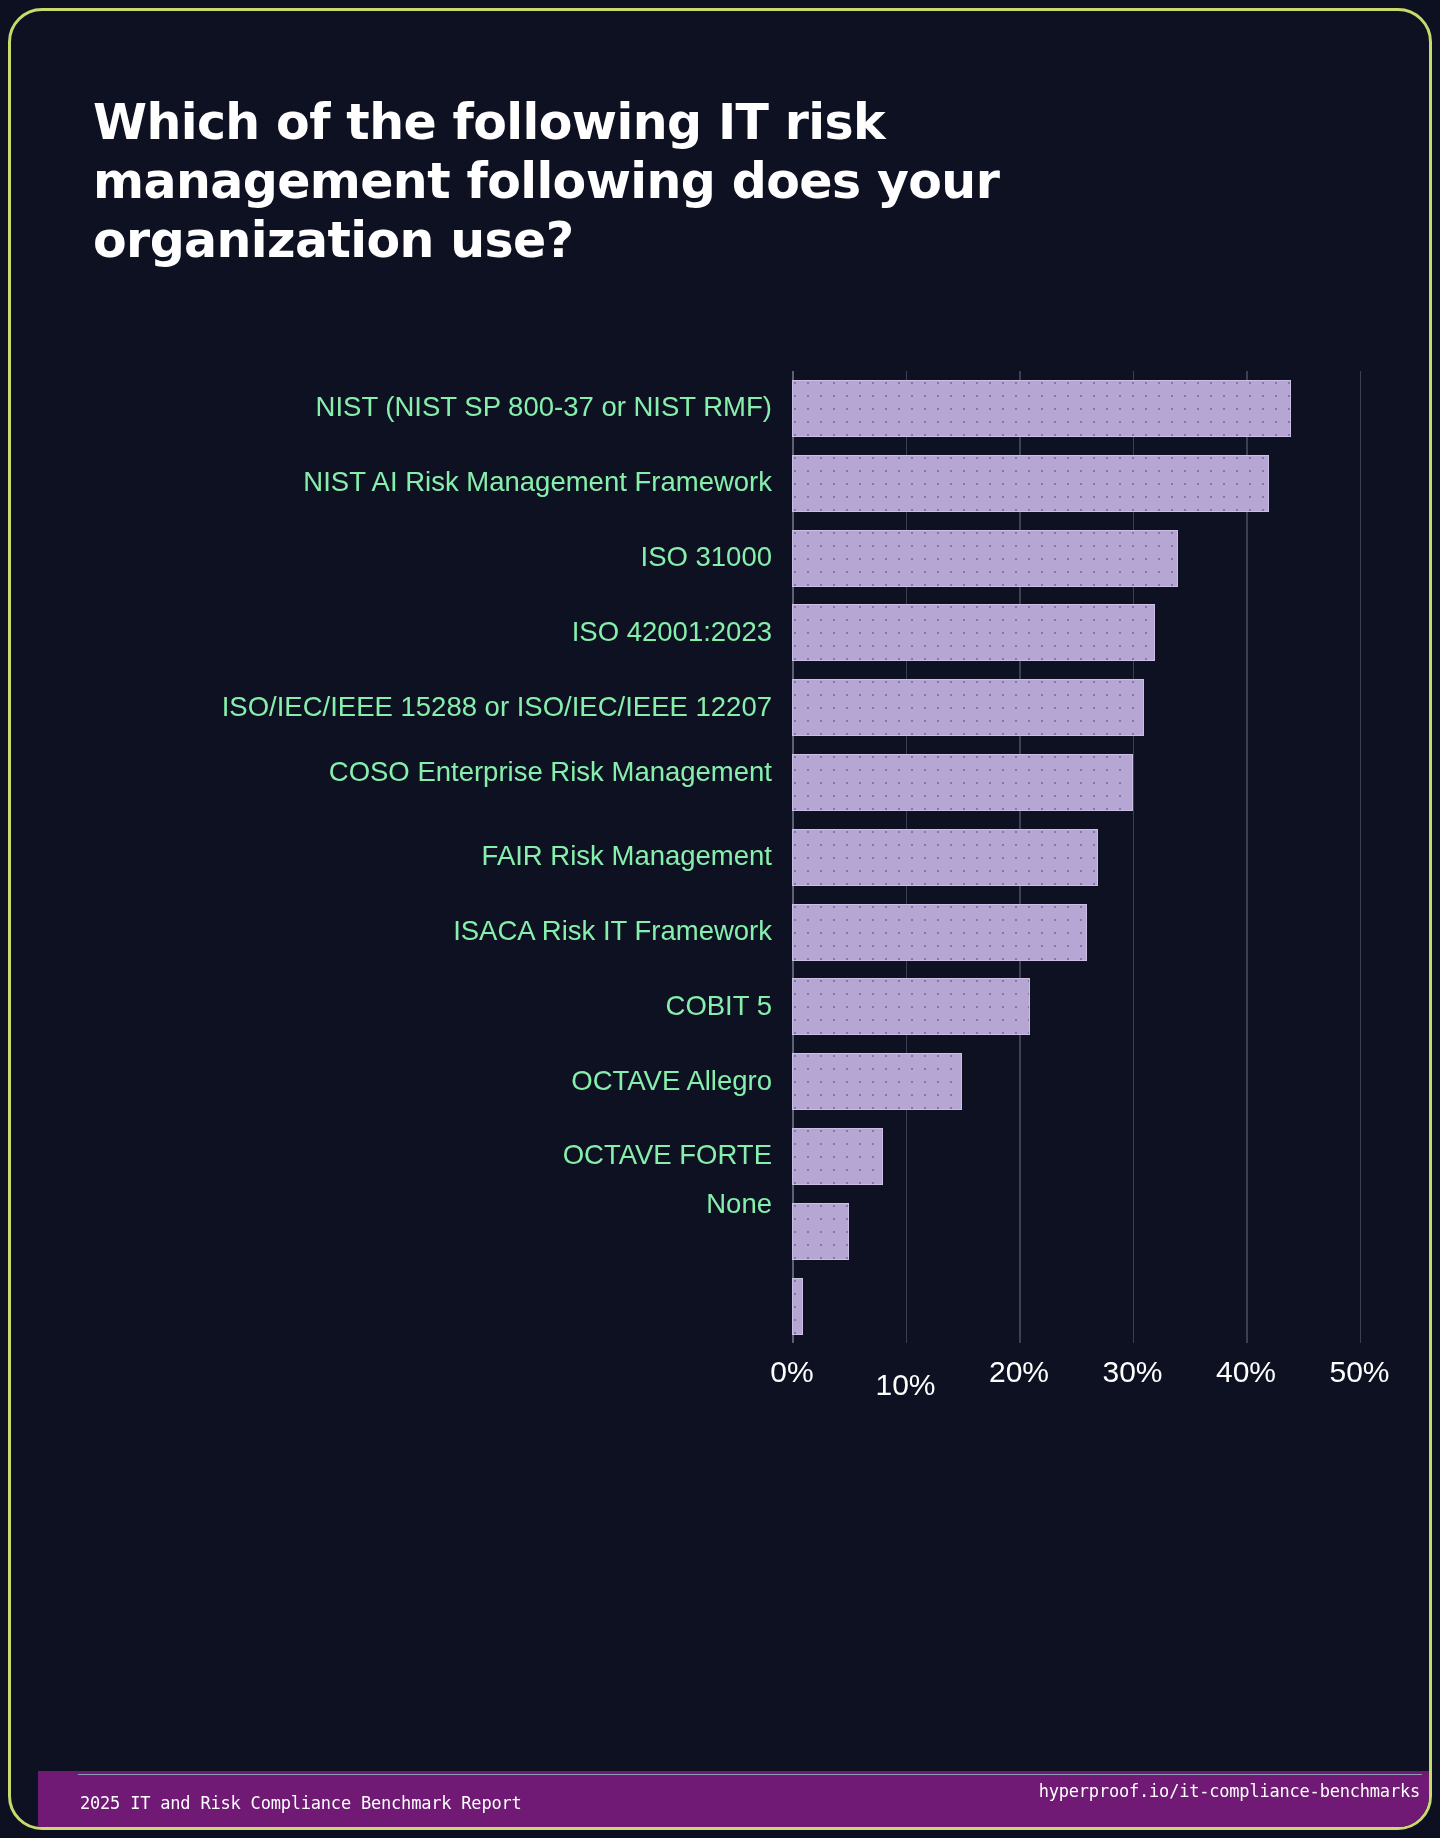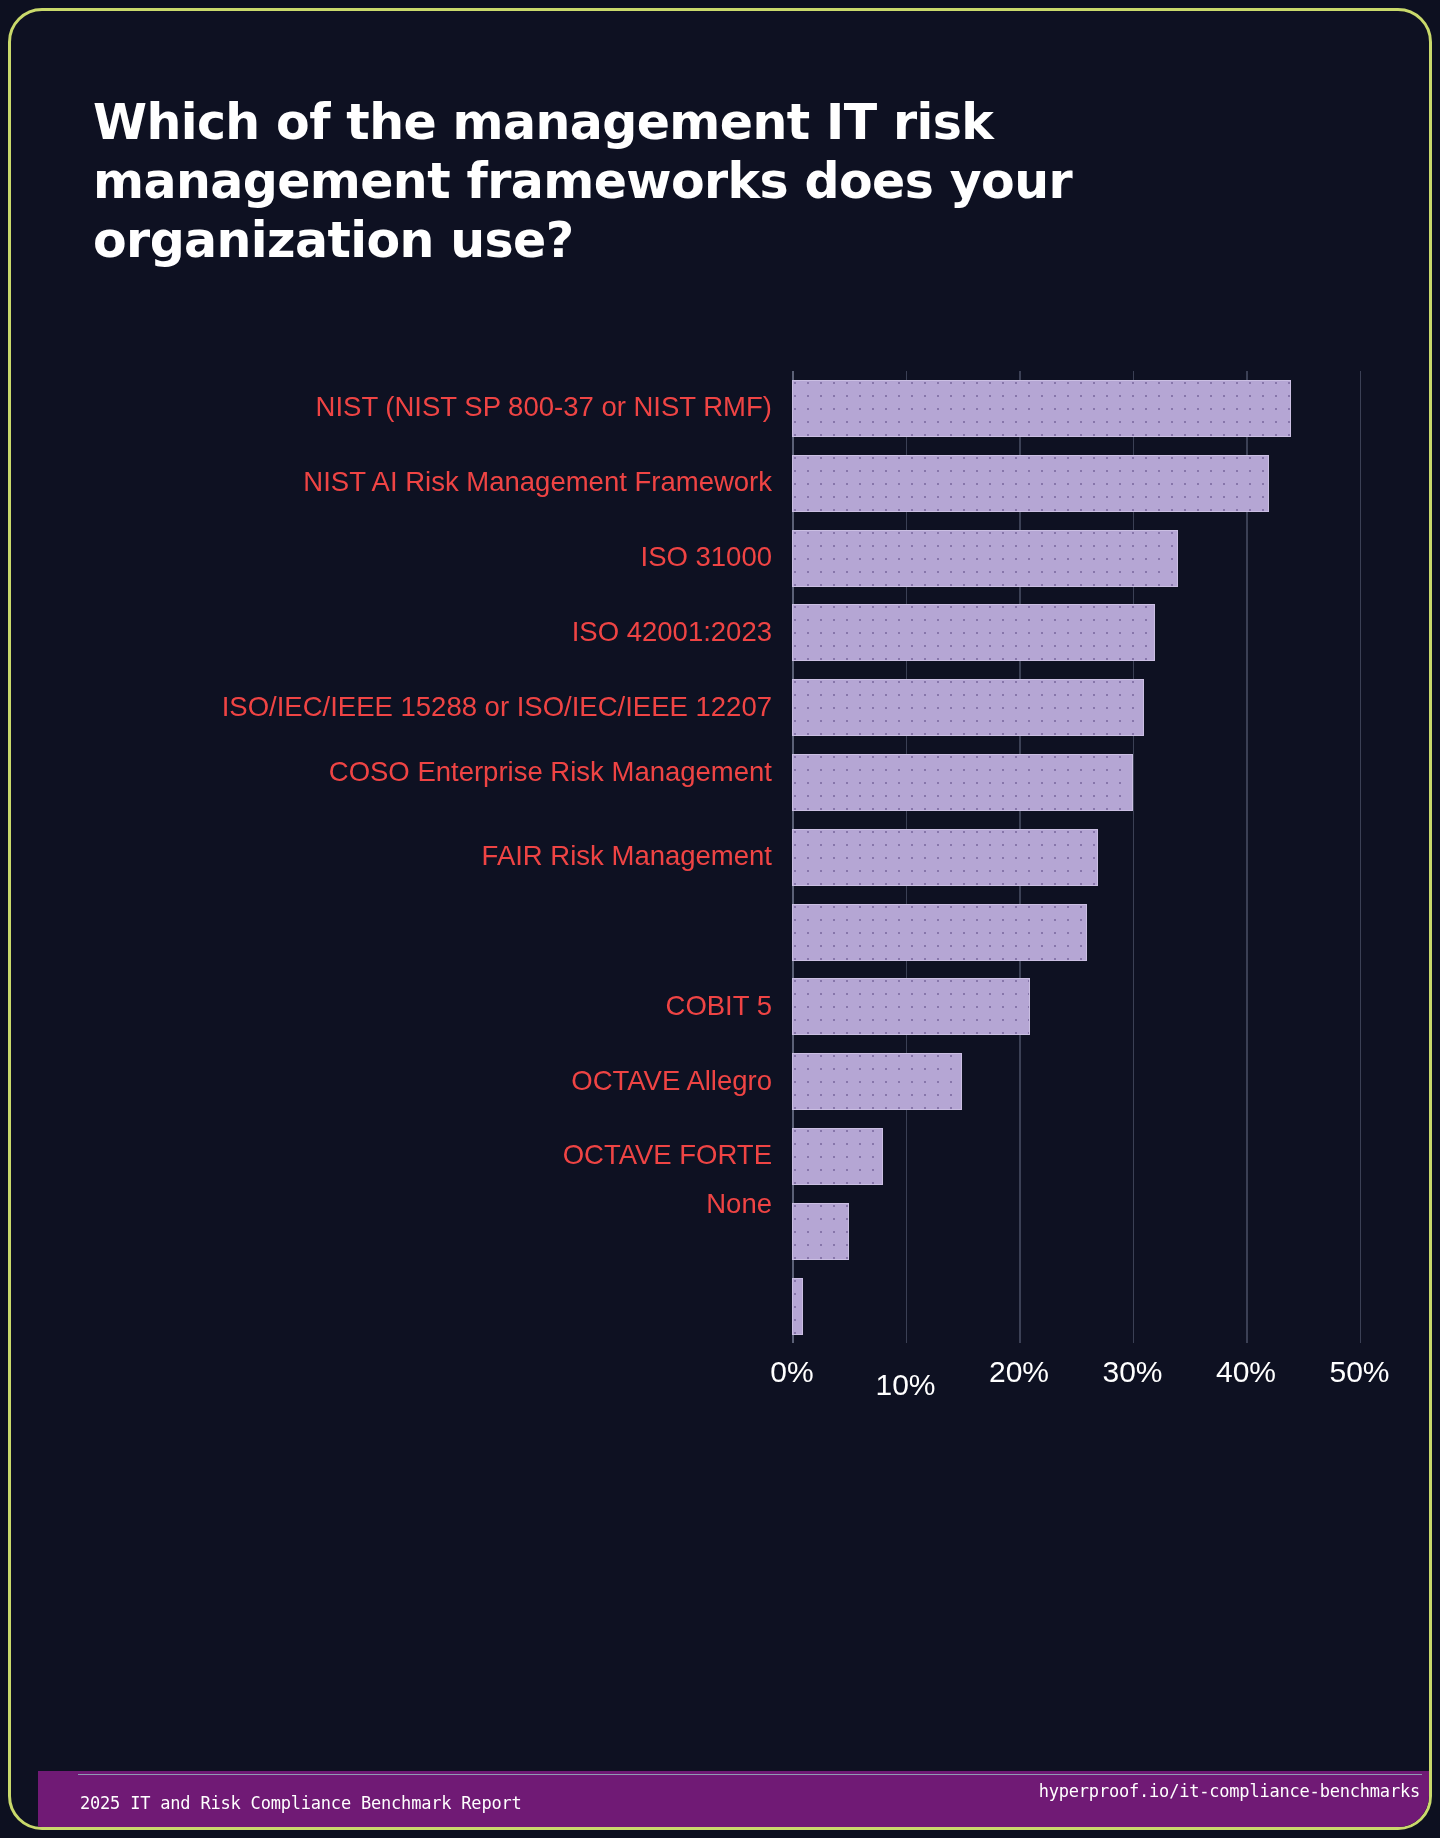--- a/index.html
+++ b/index.html
@@ -44,21 +44,21 @@
     left: 0;
     top: 0;
     width: 1424px;
     height: 1822px;
   }
   .cat-label {
     position: absolute;
     right: 0;
     width: 640px;
     text-align: right;
-    color: #ef4444;
+    color: #86efac;
     font-size: 27.5px;
     font-family: "Liberation Sans", sans-serif;
     white-space: nowrap;
   }
   .bar {
     position: absolute;
     background-color: #b5a6d4;
     background-image:
       radial-gradient(circle at 2px 2px, rgba(80,60,120,0.45) 1.1px, transparent 1.2px);
     background-size: 13px 13px;
@@ -119,21 +119,21 @@
     font-size: 17px;
     font-family: "DejaVu Sans Mono", monospace;
     letter-spacing: -0.2px;
   }
 </style>
 </head>
 <body>
 
 <div id="card">
 
-  <div id="title">Which of the management IT risk management frameworks does your organization use?</div>
+  <div id="title">Which of the following IT risk management following does your organization use?</div>
 
   <div id="plot">
       <div class="axisline" style="left: 781px; top: 360px; height: 972.4px;"></div>
       <div class="gridline" style="left: 894.5px; top: 360px; height: 972.4px;"></div>
       <div class="gridline" style="left: 1008px; top: 360px; height: 972.4px;"></div>
       <div class="gridline" style="left: 1121.5px; top: 360px; height: 972.4px;"></div>
       <div class="gridline" style="left: 1235px; top: 360px; height: 972.4px;"></div>
       <div class="gridline" style="left: 1348.5px; top: 360px; height: 972.4px;"></div>
       <div class="bar" title="NIST (NIST SP 800-37 or NIST RMF): 44%" style="left: 781px; top: 368.9px; width: 499.4px; height: 57px;"></div>
       <div class="cat-label" style="top: 380.4px; left: 121px;">NIST (NIST SP 800-37 or NIST RMF)</div>
@@ -143,20 +143,21 @@
       <div class="cat-label" style="top: 530px; left: 121px;">ISO 31000</div>
       <div class="bar" title="ISO 42001:2023: 32%" style="left: 781px; top: 593.3px; width: 363.2px; height: 57px;"></div>
       <div class="cat-label" style="top: 604.8px; left: 121px;">ISO 42001:2023</div>
       <div class="bar" title="ISO/IEC/IEEE 15288 or ISO/IEC/IEEE 12207: 31%" style="left: 781px; top: 668.1px; width: 351.85px; height: 57px;"></div>
       <div class="cat-label" style="top: 679.6px; left: 121px;">ISO/IEC/IEEE 15288 or ISO/IEC/IEEE 12207</div>
       <div class="bar" title="COSO Enterprise Risk Management: 30%" style="left: 781px; top: 742.9px; width: 340.5px; height: 57px;"></div>
       <div class="cat-label" style="top: 745px; left: 121px;">COSO Enterprise Risk Management</div>
       <div class="bar" title="FAIR Risk Management: 27%" style="left: 781px; top: 817.7px; width: 306.45px; height: 57px;"></div>
       <div class="cat-label" style="top: 829.2px; left: 121px;">FAIR Risk Management</div>
       <div class="bar" title="ISACA Risk IT Framework: 26%" style="left: 781px; top: 892.5px; width: 295.1px; height: 57px;"></div>
+      <div class="cat-label" style="top: 904px; left: 121px;">ISACA Risk IT Framework</div>
       <div class="bar" title="COBIT 5: 21%" style="left: 781px; top: 967.3px; width: 238.35px; height: 57px;"></div>
       <div class="cat-label" style="top: 978.8px; left: 121px;">COBIT 5</div>
       <div class="bar" title="OCTAVE Allegro: 15%" style="left: 781px; top: 1042.1px; width: 170.25px; height: 57px;"></div>
       <div class="cat-label" style="top: 1053.6px; left: 121px;">OCTAVE Allegro</div>
       <div class="bar" title="OCTAVE FORTE: 8%" style="left: 781px; top: 1116.9px; width: 90.8px; height: 57px;"></div>
       <div class="cat-label" style="top: 1128.4px; left: 121px;">OCTAVE FORTE</div>
       <div class="bar" title="None: 5%" style="left: 781px; top: 1191.7px; width: 56.75px; height: 57px;"></div>
       <div class="cat-label" style="top: 1177px; left: 121px;">None</div>
       <div class="bar" title="Other: 1%" style="left: 781px; top: 1266.5px; width: 11.35px; height: 57px;"></div>
       <div class="tick-label" style="left: 721px; top: 1344.4px;">0%</div>

